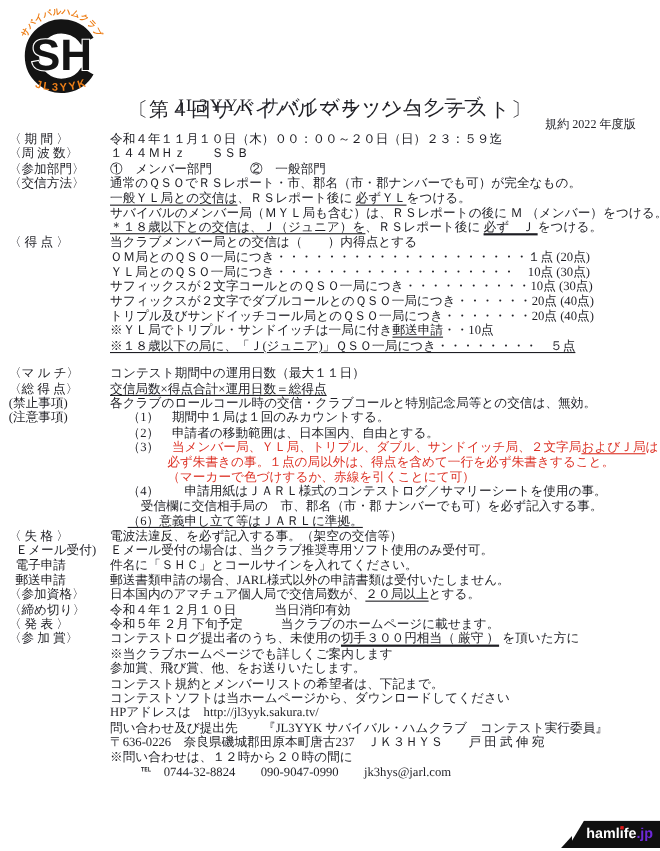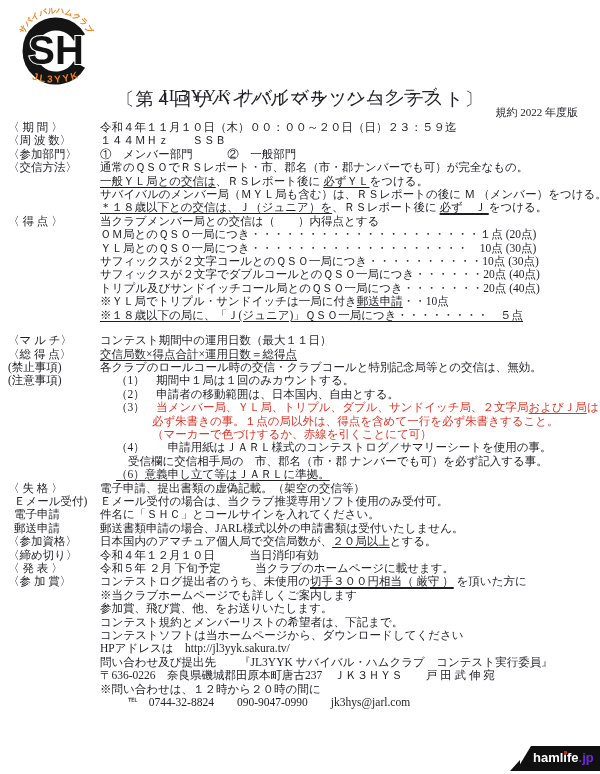--- a/index.html
+++ b/index.html
@@ -130,21 +130,21 @@
           <div class="line ind2"><span class="seg red">必ず朱書きの事。１点の局以外は、得点を含めて一行を必ず朱書きすること。</span></div>
           <div class="line ind2"><span class="seg red">（マーカーで色づけするか、赤線を引くことにて可）</span></div>
           <div class="line ind1"><span class="seg">（4）　　申請用紙はＪＡＲＬ様式のコンテストログ／サマリーシートを使用の事。</span></div>
           <div class="line ind3"><span class="seg">受信欄に交信相手局の　市、郡名（市・郡 ナンバーでも可）を必ず記入する事。</span></div>
           <div class="line ind1"><span class="seg u">（6）意義申し立て等はＪＡＲＬに準拠。</span></div>
         </div>
       </div>
       <div class="row">
         <span class="lbl">〈 失 格 〉</span>
         <div class="rbody">
-          <div class="line ind0"><span class="seg">電子申請、提出書類の虚偽記載。（架空の交信等）</span></div>
+          <div class="line ind0"><span class="seg">電波法違反、を必ず記入する事。（架空の交信等）</span></div>
         </div>
       </div>
       <div class="row">
         <span class="lbl lind">Ｅメール受付)</span>
         <div class="rbody">
           <div class="line ind0"><span class="seg">Ｅメール受付の場合は、当クラブ推奨専用ソフト使用のみ受付可。</span></div>
         </div>
       </div>
       <div class="row">
         <span class="lbl lind">電子申請</span>

